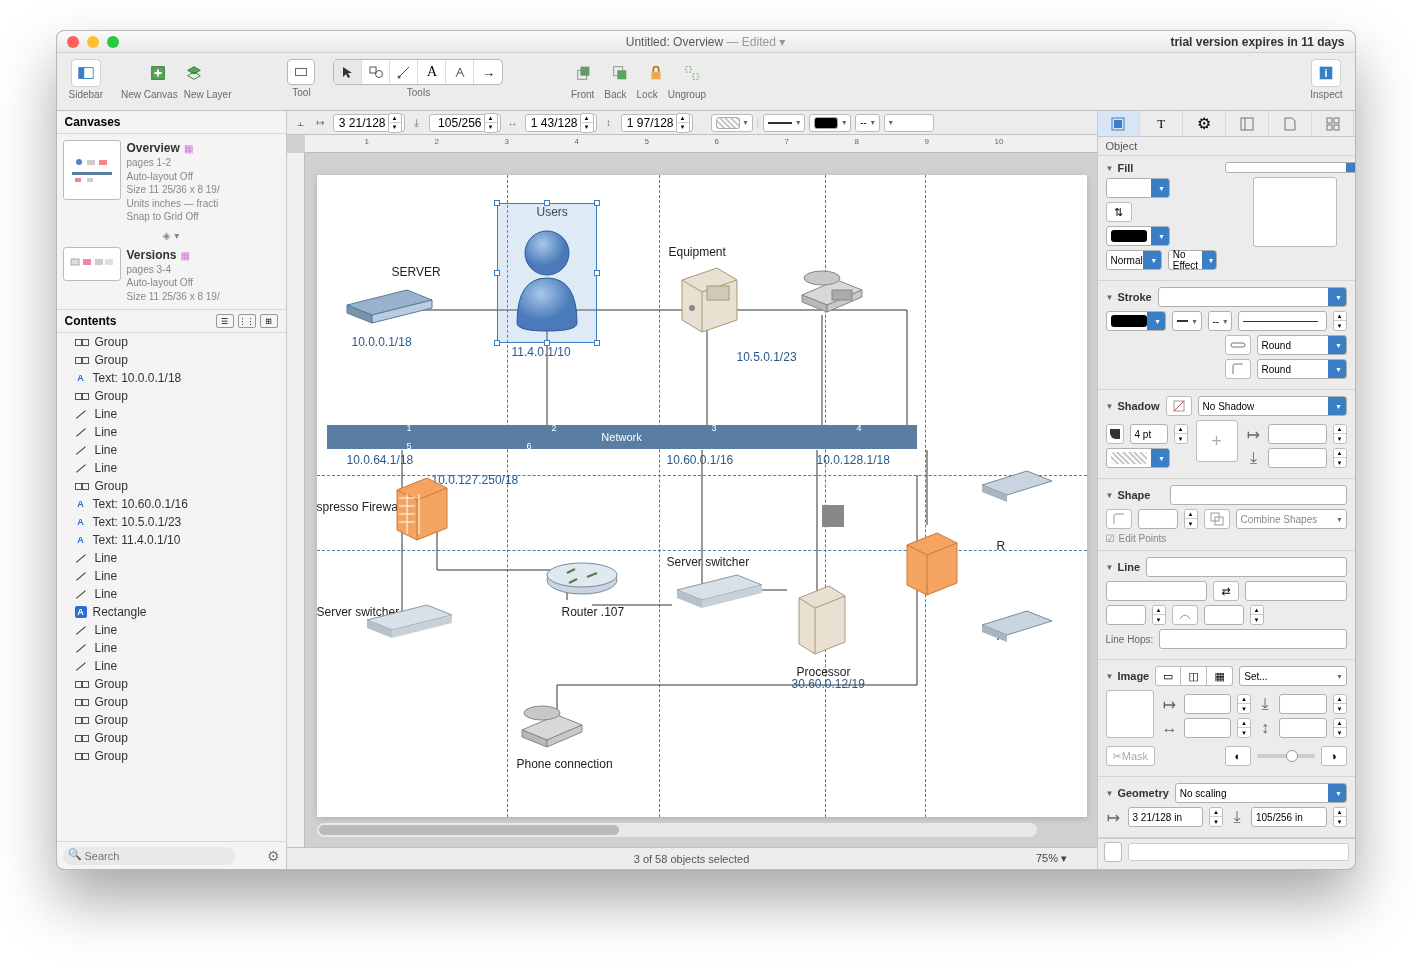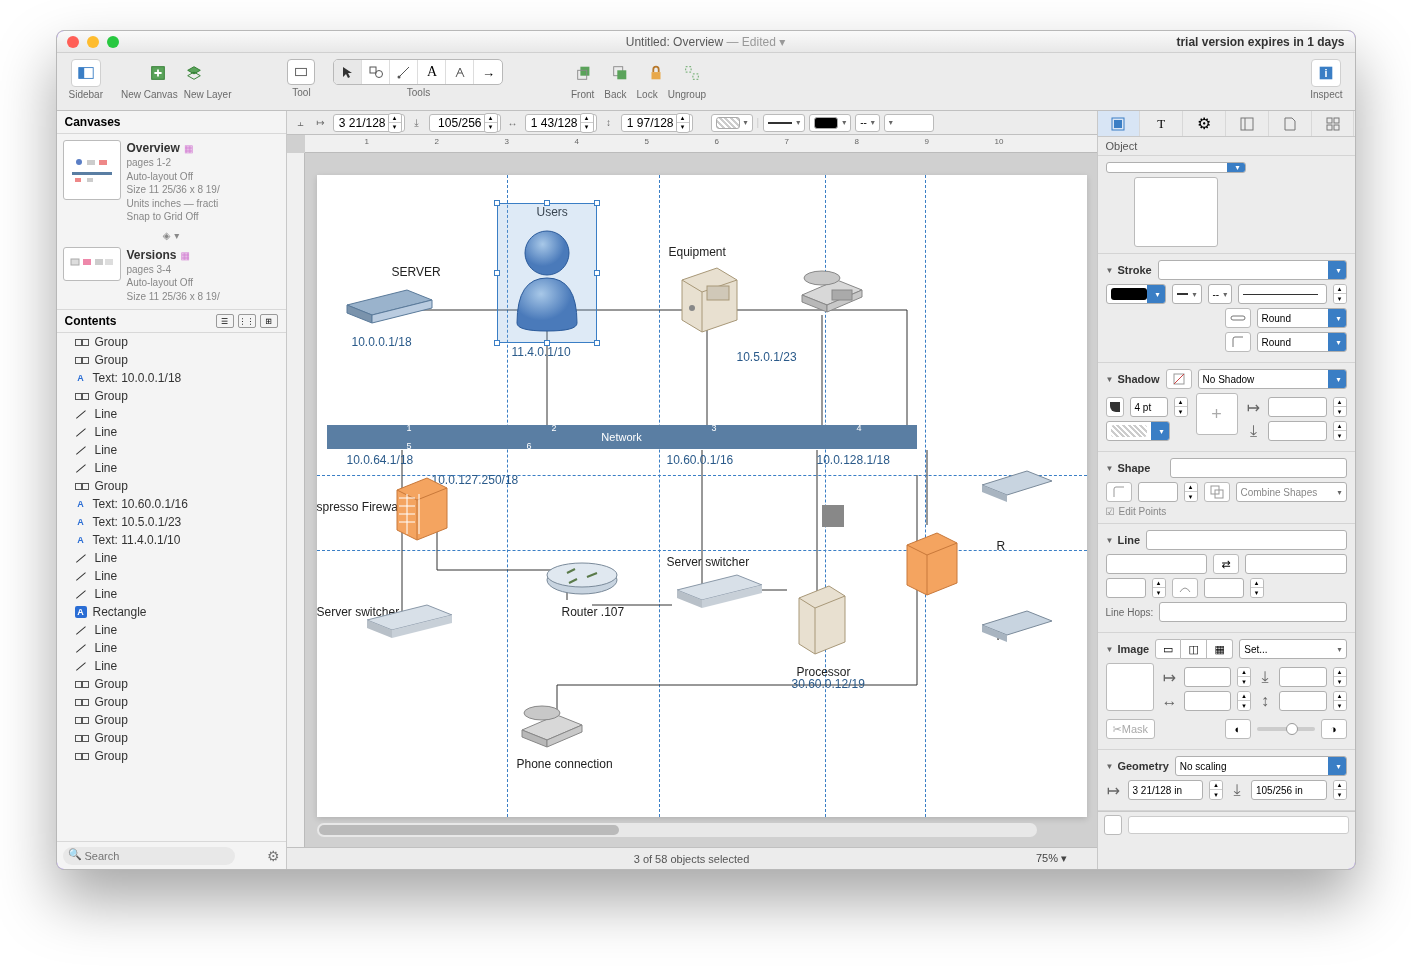--- a/index.html
+++ b/index.html
@@ -110,21 +110,21 @@
     <div class="traffic">
       <div class="tl red"></div>
       <div class="tl yellow"></div>
       <div class="tl green"></div>
     </div>
     <div class="title">
       <span>Untitled: Overview</span>
       <span class="edited">— Edited</span>
       <span class="edited">▾</span>
     </div>
-    <div class="trial">trial version expires in 1 days</div>
+    <div class="trial">trial version expires in 11 days</div>
   </div>
 
   <div class="toolbar">
     <div class="tb-group">
       <div class="tb-btn">
         <svg class="ico" viewBox="0 0 20 20">
             <rect x="2" y="4" width="16" height="12" fill="none" stroke="#3a7ec5"></rect>
             <rect x="2" y="4" width="6" height="12" fill="#3a7ec5"></rect>
           </svg>
       </div>
@@ -656,20 +656,46 @@
               <rect x="8" y="1" width="5" height="5" fill="none" stroke="#777"></rect>
               <rect x="1" y="8" width="5" height="5" fill="none" stroke="#777"></rect>
               <rect x="8" y="8" width="5" height="5" fill="none" stroke="#777"></rect>
             </svg>
           </div>
       </div>
       <div class="insp-label">Object</div>
 
       <div class="insp-sect">
         <div style="display:flex;gap:8px;align-items:flex-start;">
+          <div style="flex:1;">
+            <div class="title">
+                <span>Fill</span>
+              </div>
+            <div class="insp-row">
+                <div class="pill blue-end" style="width:64px;">
+                  <span class="swatch white" style="width:36px;height:12px;border:none;"></span>
+                </div>
+              </div>
+            <div class="insp-row">
+                <div class="small-btn">⇅</div>
+              </div>
+            <div class="insp-row">
+                <div class="pill blue-end" style="width:64px;">
+                  <span class="swatch black" style="width:36px;height:12px;border:none;"></span>
+                </div>
+              </div>
+            <div class="insp-row">
+              <div class="pill blue-end">
+                  <span>Normal</span>
+                </div>
+              <div class="pill blue-end">
+                  <span>No Effect</span>
+                </div>
+            </div>
+          </div>
           <div style="display:flex;flex-direction:column;align-items:center;gap:4px;">
             <div class="pill blue-end wide" style="width:140px;"></div>
             <div class="preview-box"></div>
           </div>
         </div>
       </div>
 
       <div class="insp-sect">
         <div style="display:flex;align-items:center;gap:6px;">
           <div class="title" style="margin:0;">

